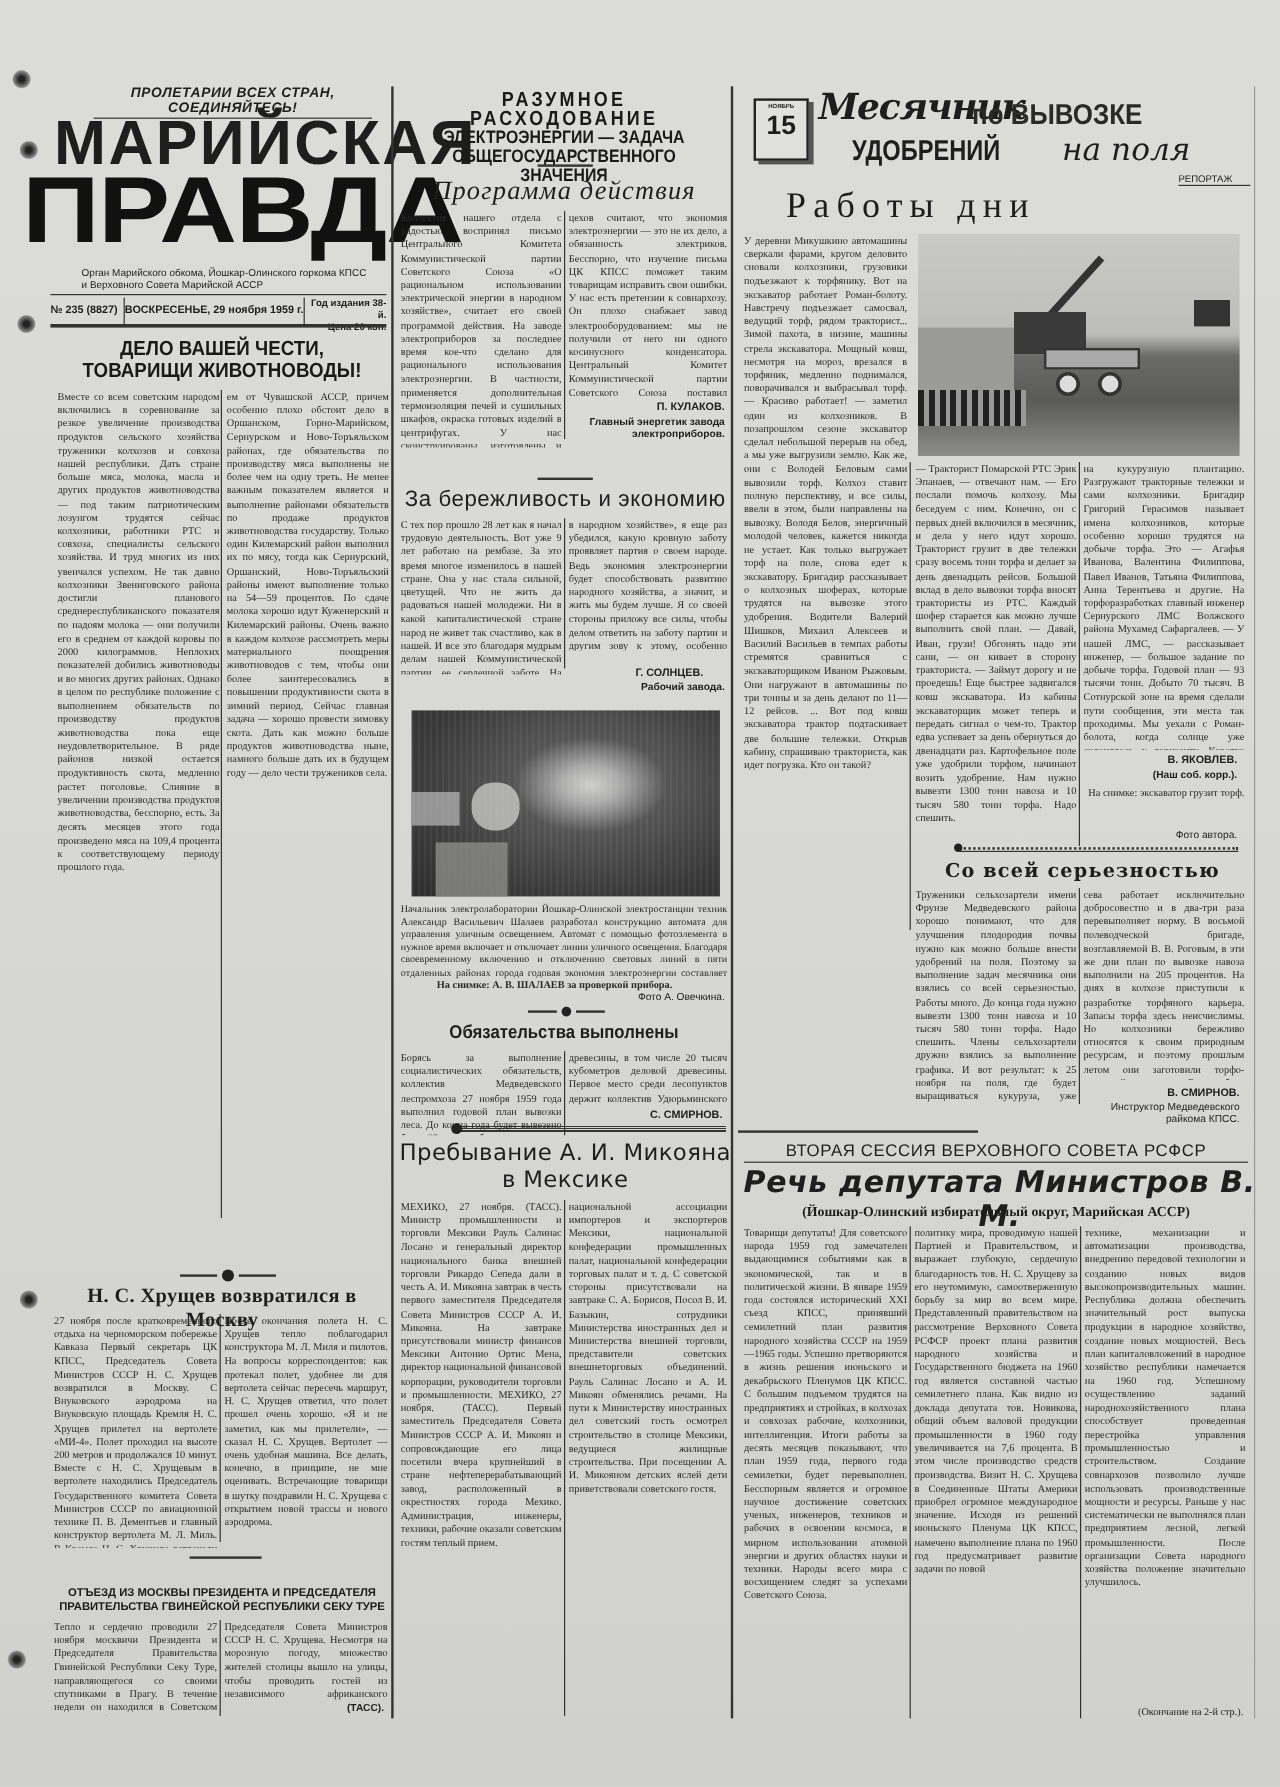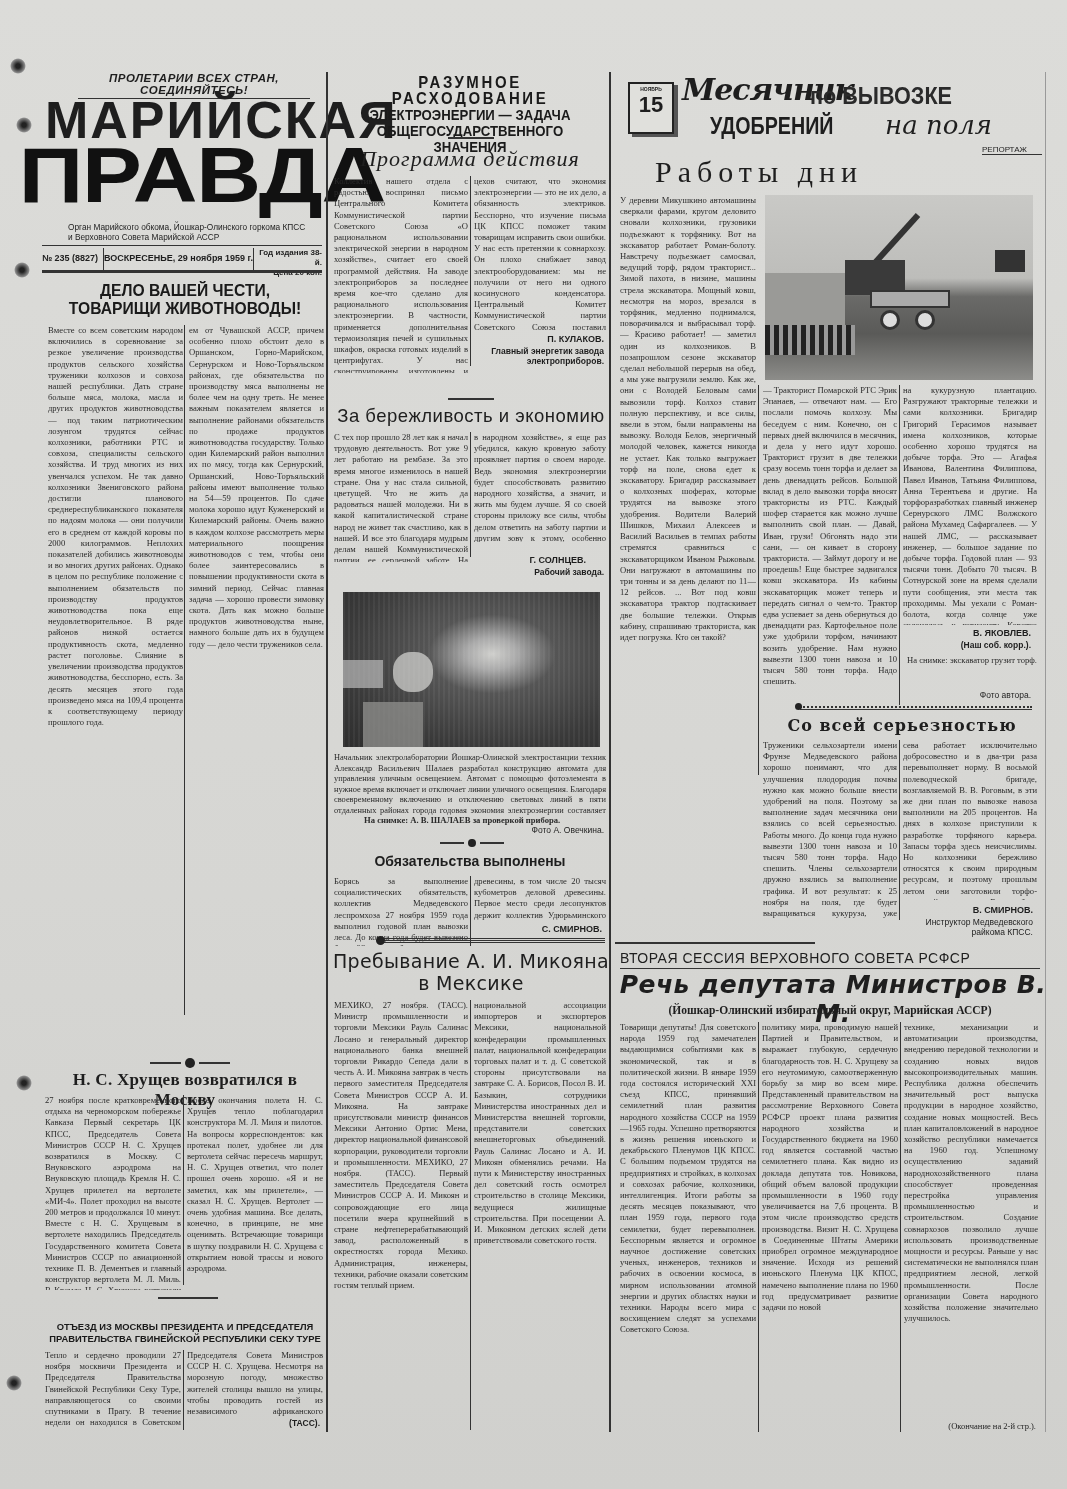--- a/index.html
+++ b/index.html
@@ -177,21 +177,21 @@
 
   <div class="abs" style="left:762px;top:716px;width:280px;text-align:center;font-family:'DejaVu Serif',serif;font-weight:bold;font-size:16px;letter-spacing:1px">Со всей серьезностью</div>
   <div class="col body-text" style="left:763px;top:740px;width:134px;height:180px">Труженики сельхозартели имени Фрунзе Медведевского района хорошо понимают, что для улучшения плодородия почвы нужно как можно больше внести удобрений на поля. Поэтому за выполнение задач месячника они взялись со всей серьезностью. Работы много. До конца года нужно вывезти 1300 тонн навоза и 10 тысяч 580 тонн торфа. Надо спешить. Члены сельхозартели дружно взялись за выполнение графика. И вот результат: к 25 ноября на поля, где будет выращиваться кукуруза, уже доставлено 975 тонн навоза. В этом деле особенно отличилась полеводческая бригада номер три, где бригадиром В. Т. Егошин. Здесь вывезено 175 тонн навоза, что составляет триста процентов к плану. Такие успехи достигнуты благодаря тому, что члены бригады Н. Е. Мураева, Р. Шайбрахманов, Р. Сафарханова, М. Н. Леонтьева, О. С. Алексеева</div>
   <div class="vrule" style="left:899px;top:740px;height:180px;width:1px"></div>
   <div class="col body-text" style="left:903px;top:740px;width:134px;height:160px">сева работает исключительно добросовестно и в два-три раза перевыполняет норму. В восьмой полеводческой бригаде, возглавляемой В. В. Роговым, в эти же дни план по вывозке навоза выполнили на 205 процентов. На днях в колхозе приступили к разработке торфяного карьера. Запасы торфа здесь неисчислимы. Но колхозники бережливо относятся к своим природным ресурсам, и поэтому прошлым летом они заготовили торфо-навозный компост. В штабеля послойно закладывали торф и навоз в смеси с минеральными удобрениями. Пять тысяч тонн этого замечательного удобрения будут весной внесены на кукурузные и картофельные поля.</div>
   <div class="abs sig" style="left:903px;top:905px;width:130px">В. СМИРНОВ.</div>
   <div class="abs sub" style="left:903px;top:917px;width:130px;line-height:10px">Инструктор Медведевского райкома КПСС.</div>
 
   <div class="hrule" style="left:615px;top:942px;width:200px;height:1.5px"></div>
 
-  <div class="abs" style="left:620px;top:950px;width:420px;text-align:left;font-family:'Liberation Sans',sans-serif;font-size:14px;letter-spacing:0.5px;border-bottom:1.5px solid #333;padding-bottom:2px">ВТОРАЯ СЕССИЯ ВЕРХОВНОГО СОВЕТА РСФСР</div>
+  <div class="abs" style="left:620px;top:950px;width:420px;text-align:center;font-family:'Liberation Sans',sans-serif;font-size:14px;letter-spacing:0.5px;border-bottom:1.5px solid #333;padding-bottom:2px">ВТОРАЯ СЕССИЯ ВЕРХОВНОГО СОВЕТА РСФСР</div>
   <div class="abs" style="left:618px;top:970px;width:430px;text-align:center;font-family:'DejaVu Sans',sans-serif;font-style:italic;font-weight:bold;font-size:25px;letter-spacing:0.5px">Речь депутата Министров В. М.</div>
   <div class="abs" style="left:620px;top:1004px;width:420px;text-align:center;font-family:'Liberation Serif',serif;font-weight:bold;font-size:11.5px">(Йошкар-Олинский избирательный округ, Марийская АССР)</div>
 
   <div class="col body-text" style="left:620px;top:1022px;width:136px;height:410px">Товарищи депутаты! Для советского народа 1959 год замечателен выдающимися событиями как в экономической, так и в политической жизни. В январе 1959 года состоялся исторический XXI съезд КПСС, принявший семилетний план развития народного хозяйства СССР на 1959—1965 годы. Успешно претворяются в жизнь решения июньского и декабрьского Пленумов ЦК КПСС. С большим подъемом трудятся на предприятиях и стройках, в колхозах и совхозах рабочие, колхозники, интеллигенция. Итоги работы за десять месяцев показывают, что план 1959 года, первого года семилетки, будет перевыполнен. Бесспорным является и огромное научное достижение советских ученых, инженеров, техников и рабочих в освоении космоса, в мирном использовании атомной энергии и других областях науки и техники. Народы всего мира с восхищением следят за успехами Советского Союза.</div>
   <div class="vrule" style="left:758px;top:1022px;height:410px;width:1px"></div>
   <div class="col body-text" style="left:762px;top:1022px;width:136px;height:410px">политику мира, проводимую нашей Партией и Правительством, и выражает глубокую, сердечную благодарность тов. Н. С. Хрущеву за его неутомимую, самоотверженную борьбу за мир во всем мире. Представленный правительством на рассмотрение Верховного Совета РСФСР проект плана развития народного хозяйства и Государственного бюджета на 1960 год является составной частью семилетнего плана. Как видно из доклада депутата тов. Новикова, общий объем валовой продукции промышленности в 1960 году увеличивается на 7,6 процента. В этом числе производство средств производства. Визит Н. С. Хрущева в Соединенные Штаты Америки приобрел огромное международное значение. Исходя из решений июньского Пленума ЦК КПСС, намечено выполнение плана по 1960 год предусматривает развитие задачи по новой</div>
   <div class="vrule" style="left:900px;top:1022px;height:410px;width:1px"></div>
   <div class="col body-text" style="left:904px;top:1022px;width:134px;height:398px">технике, механизации и автоматизации производства, внедрению передовой технологии и созданию новых видов высокопроизводительных машин. Республика должна обеспечить значительный рост выпуска продукции в народное хозяйство, создание новых мощностей. Весь план капиталовложений в народное хозяйство республики намечается на 1960 год. Успешному осуществлению заданий народнохозяйственного плана способствует проведенная перестройка управления промышленностью и строительством. Создание совнархозов позволило лучше использовать производственные мощности и ресурсы. Раньше у нас систематически не выполнялся план предприятием лесной, легкой промышленности. После организации Совета народного хозяйства положение значительно улучшилось.</div>
   <div class="abs sub" style="left:920px;top:1421px;width:116px;font-family:'Liberation Serif',serif">(Окончание на 2-й стр.).</div>
 

